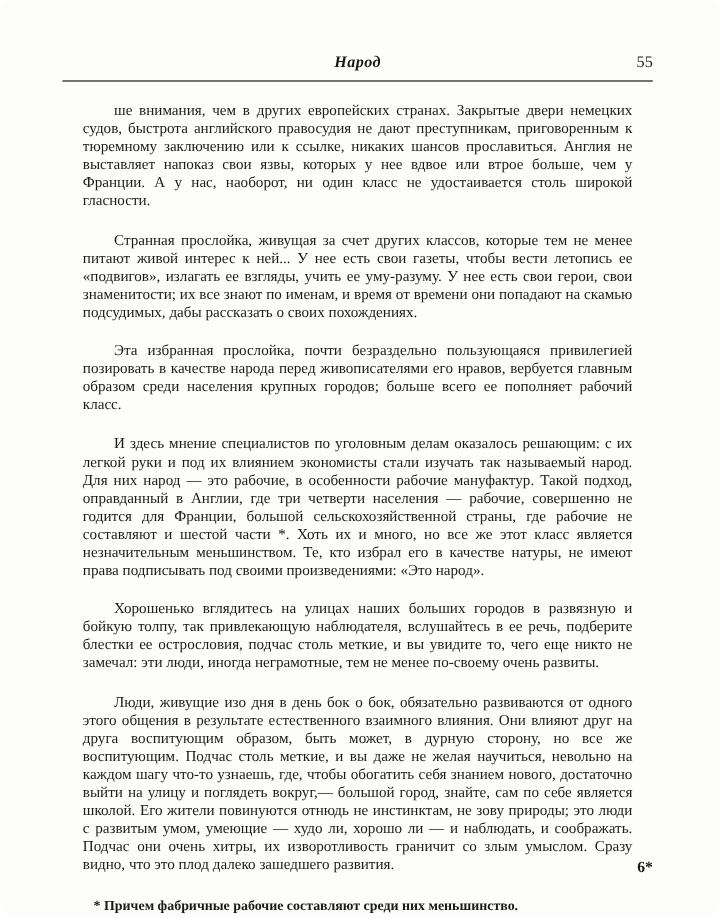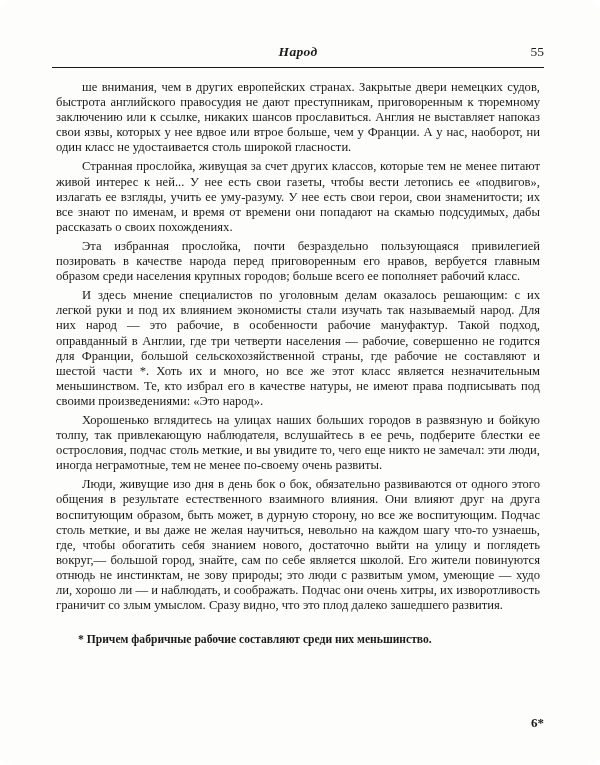--- a/index.html
+++ b/index.html
@@ -50,21 +50,21 @@
     height: 0;
   }
   .body-text {
     font-size: 12.6px;
     line-height: 15.1px;
     text-align: justify;
     text-justify: inter-word;
     hyphens: manual;
   }
   .body-text p {
-    margin: 4px;
+    margin: 17px;
     text-indent: 26px;
   }
   .footnote-wrap {
     margin-top: 20px;
     position: relative;
   }
   .footnote {
     font-size: 11.6px;
     line-height: 14px;
     font-weight: bold;
@@ -86,21 +86,21 @@
 
   <div class="header">
     <span class="header-title">Народ</span>
     <span class="header-page-number">55</span>
   </div>
   <hr class="header-rule">
 
   <div class="body-text">
     <p>ше внимания, чем в других европейских странах. Закрытые двери немецких судов, быстрота английского правосудия не дают преступникам, приговоренным к тюремному заключению или к ссылке, никаких шансов прославиться. Англия не выставляет напоказ свои язвы, которых у нее вдвое или втрое больше, чем у Франции. А у нас, наоборот, ни один класс не удостаивается столь широкой гласности.</p>
     <p>Странная прослойка, живущая за счет других классов, которые тем не менее питают живой интерес к ней... У нее есть свои газеты, чтобы вести летопись ее «подвигов», излагать ее взгляды, учить ее уму-разуму. У нее есть свои герои, свои знаменитости; их все знают по именам, и время от времени они попадают на скамью подсудимых, дабы рассказать о своих похождениях.</p>
-    <p>Эта избранная прослойка, почти безраздельно пользующаяся привилегией позировать в качестве народа перед приговоренным его нравов, вербуется главным образом среди населения крупных городов; больше всего ее пополняет рабочий класс.</p>
+    <p>Эта избранная прослойка, почти безраздельно пользующаяся привилегией позировать в качестве народа перед живописателями его нравов, вербуется главным образом среди населения крупных городов; больше всего ее пополняет рабочий класс.</p>
     <p>И здесь мнение специалистов по уголовным делам оказалось решающим: с их легкой руки и под их влиянием экономисты стали изучать так называемый народ. Для них народ — это рабочие, в особенности рабочие мануфактур. Такой подход, оправданный в Англии, где три четверти населения — рабочие, совершенно не годится для Франции, большой сельскохозяйственной страны, где рабочие не составляют и шестой части *. Хоть их и много, но все же этот класс является незначительным меньшинством. Те, кто избрал его в качестве натуры, не имеют права подписывать под своими произведениями: «Это народ».</p>
     <p>Хорошенько вглядитесь на улицах наших больших городов в развязную и бойкую толпу, так привлекающую наблюдателя, вслушайтесь в ее речь, подберите блестки ее острословия, подчас столь меткие, и вы увидите то, чего еще никто не замечал: эти люди, иногда неграмотные, тем не менее по-своему очень развиты.</p>
     <p>Люди, живущие изо дня в день бок о бок, обязательно развиваются от одного этого общения в результате естественного взаимного влияния. Они влияют друг на друга воспитующим образом, быть может, в дурную сторону, но все же воспитующим. Подчас столь меткие, и вы даже не желая научиться, невольно на каждом шагу что-то узнаешь, где, чтобы обогатить себя знанием нового, достаточно выйти на улицу и поглядеть вокруг,— большой город, знайте, сам по себе является школой. Его жители повинуются отнюдь не инстинктам, не зову природы; это люди с развитым умом, умеющие — худо ли, хорошо ли — и наблюдать, и соображать. Подчас они очень хитры, их изворотливость граничит со злым умыслом. Сразу видно, что это плод далеко зашедшего развития.</p>
   </div>
 
   <div class="footnote-wrap">
     <div class="footnote">
       <span>*</span>
       <span>Причем фабричные рабочие составляют среди них меньшинство.</span>
     </div>

